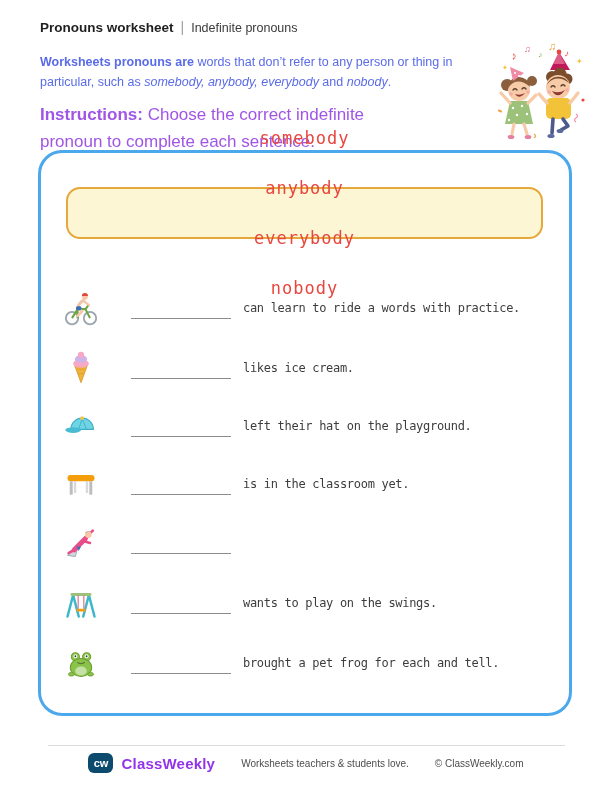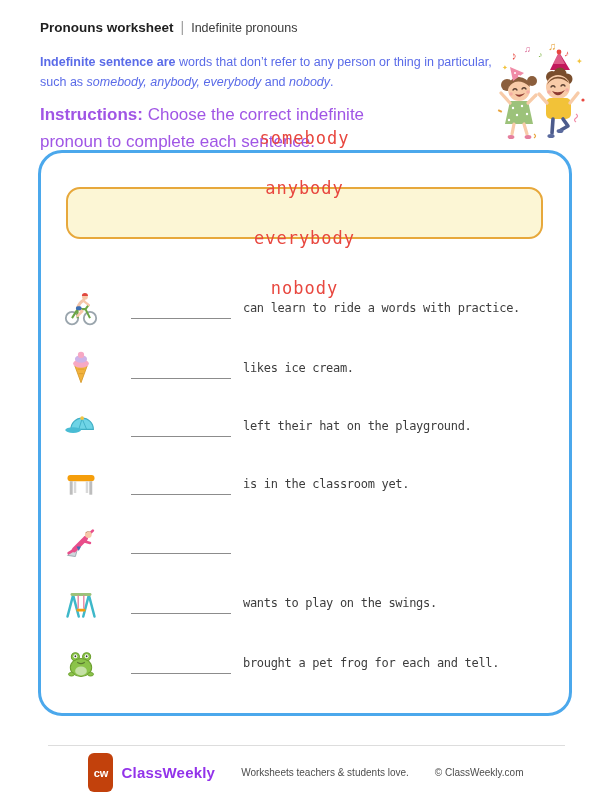--- a/index.html
+++ b/index.html
@@ -45,36 +45,36 @@
                  color:#3d3d3d;white-space:nowrap;}
   .r1{top:133px;} .r2{top:193px;padding-left:45px;} .r3{top:251px;} .r4{top:309px;}
   .r5{top:368px;} .r6{top:428px;} .r7{top:488px;}
 
   
   .footer-divider{position:absolute;left:48px;top:745px;width:517px;height:0;
                   border-top:1px solid #dddddd;}
   .footer{position:absolute;left:0;top:753px;width:612px;display:flex;align-items:center;
           justify-content:center;gap:26px;}
   .brandwrap{display:flex;align-items:center;gap:8px;}
-  .logo{width:25px;height:39px;border-radius:6px;background:#c2410c;color:#ffffff;
+  .logo{width:25px;height:20px;border-radius:6px;background:#0c4a6e;color:#ffffff;
         display:flex;align-items:center;justify-content:center;
         font-size:11px;font-weight:bold;}
   .brand{font-size:15px;font-weight:bold;color:#9333ea;letter-spacing:0.2px;}
   .tagline,.copyright{font-size:10px;color:#4d4d4d;}
 </style>
 </head>
 <body>
 
 <div class="page">
 
   <div class="header">
     <span class="title">Pronouns worksheet</span><span class="sep">|</span><span class="subtitle">Indefinite pronouns</span>
   </div>
 
-  <p class="intro"><span class="b">Indefinite sentence are</span><span> words that don’t refer to any person or thing in particular, such as </span><span class="i">somebody, </span><span class="i">anybody, </span><span class="i">everybody</span><span> and </span><span class="i">nobody</span><span>.</span></p>
+  <p class="intro"><span class="b">Worksheets pronouns are</span><span> words that don’t refer to any person or thing in particular, such as </span><span class="i">somebody, </span><span class="i">anybody, </span><span class="i">everybody</span><span> and </span><span class="i">nobody</span><span>.</span></p>
 
   <p class="instructions"><span class="b">Instructions:</span><span> Choose the correct indefinite pronoun to complete each sentence.</span></p>
 
   <svg class="illu" viewBox="0 0 112 110">
 
     <text x="26" y="20" font-size="11" fill="#e8473f" transform="rotate(-14 26 20)">♪</text>
     <text x="38" y="12" font-size="9" fill="#d6588a">♫</text>
     <text x="52" y="17" font-size="8" fill="#7cb342" transform="rotate(10 52 17)">♪</text>
     <text x="62" y="10" font-size="11" fill="#e8a33b">♫</text>
     <text x="78" y="16" font-size="9" fill="#e8473f" transform="rotate(14 78 16)">♪</text>

